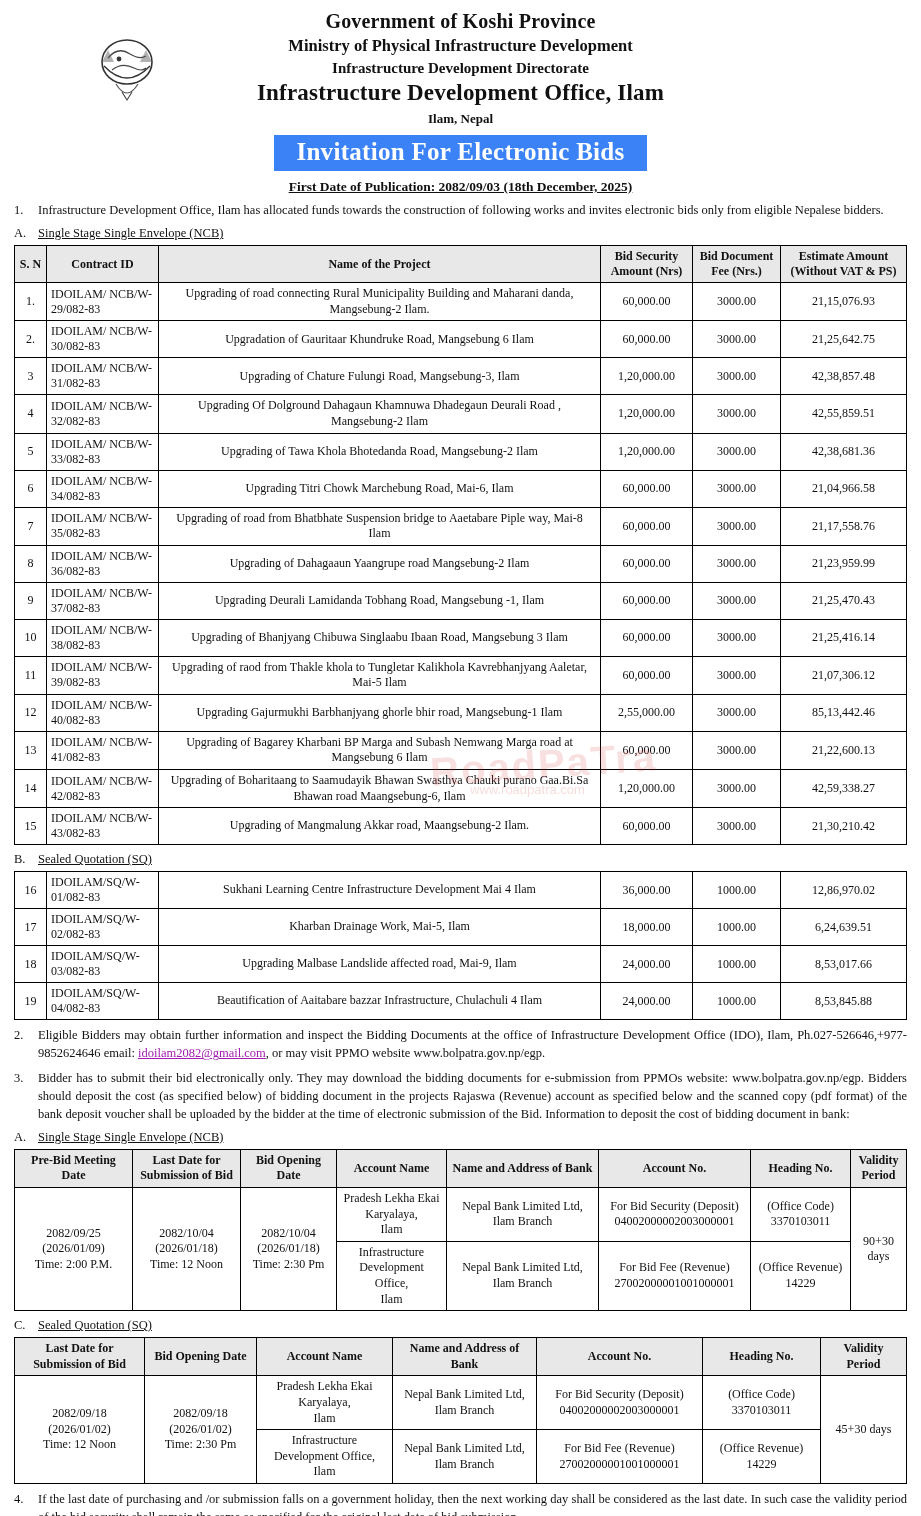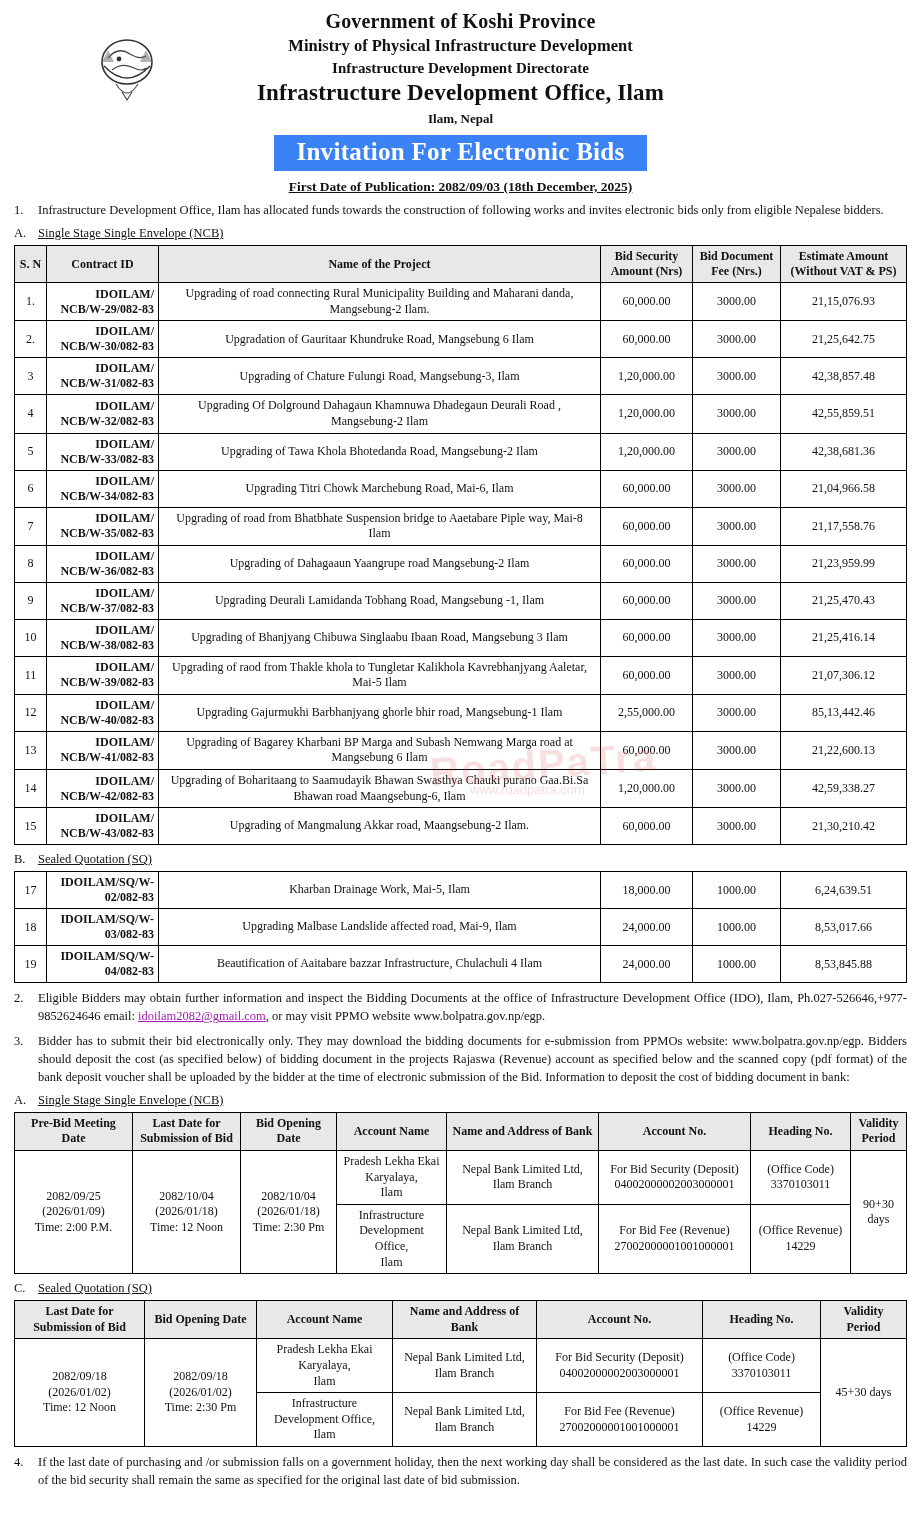--- a/index.html
+++ b/index.html
@@ -37,21 +37,21 @@
   .sub .txt { text-decoration:underline; }
   a.mail { color:#a21caf; }
 
   
   table { border-collapse:collapse; width:100%; font-size:12px; }
   .tbl th, .tbl td { border:1px solid #000; padding:3px 4px; vertical-align:middle; }
   .tbl th { background:#e8e8e8; text-align:center; font-weight:bold; line-height:1.25; }
   .tbl td.c { text-align:center; }
   .tbl td.amt { text-align:center; }
   .tbl td.name { text-align:center; padding:3px 10px; line-height:1.3; }
-  .tbl td.cid { text-align:right; line-height:1.25;font-weight:bold; }
+  .tbl td.cid { text-align:left; line-height:1.25; }
   .tbl { margin-top:4px; }
 
   .c-sn   { width:32px; }
   .c-cid  { width:112px; }
   .c-name { }
   .c-bsa  { width:92px; }
   .c-bdf  { width:88px; }
   .c-est  { width:126px; }
 
   
@@ -253,20 +253,28 @@
   <table class="tbl">
     <colgroup>
       <col class="c-sn">
         <col class="c-cid">
         <col class="c-name">
         <col class="c-bsa">
         <col class="c-bdf">
         <col class="c-est">
     </colgroup>
     <tbody id="sq-body">
+        <tr>
+          <td class="c">16</td>
+          <td class="cid">IDOILAM/SQ/W-01/082-83</td>
+          <td class="name">Sukhani Learning Centre Infrastructure Development Mai 4 Ilam</td>
+          <td class="amt">36,000.00</td>
+          <td class="amt">1000.00</td>
+          <td class="amt">12,86,970.02</td>
+        </tr>
         <tr>
           <td class="c">17</td>
           <td class="cid">IDOILAM/SQ/W-02/082-83</td>
           <td class="name">Kharban Drainage Work, Mai-5, Ilam</td>
           <td class="amt">18,000.00</td>
           <td class="amt">1000.00</td>
           <td class="amt">6,24,639.51</td>
         </tr>
         <tr>
           <td class="c">18</td>

